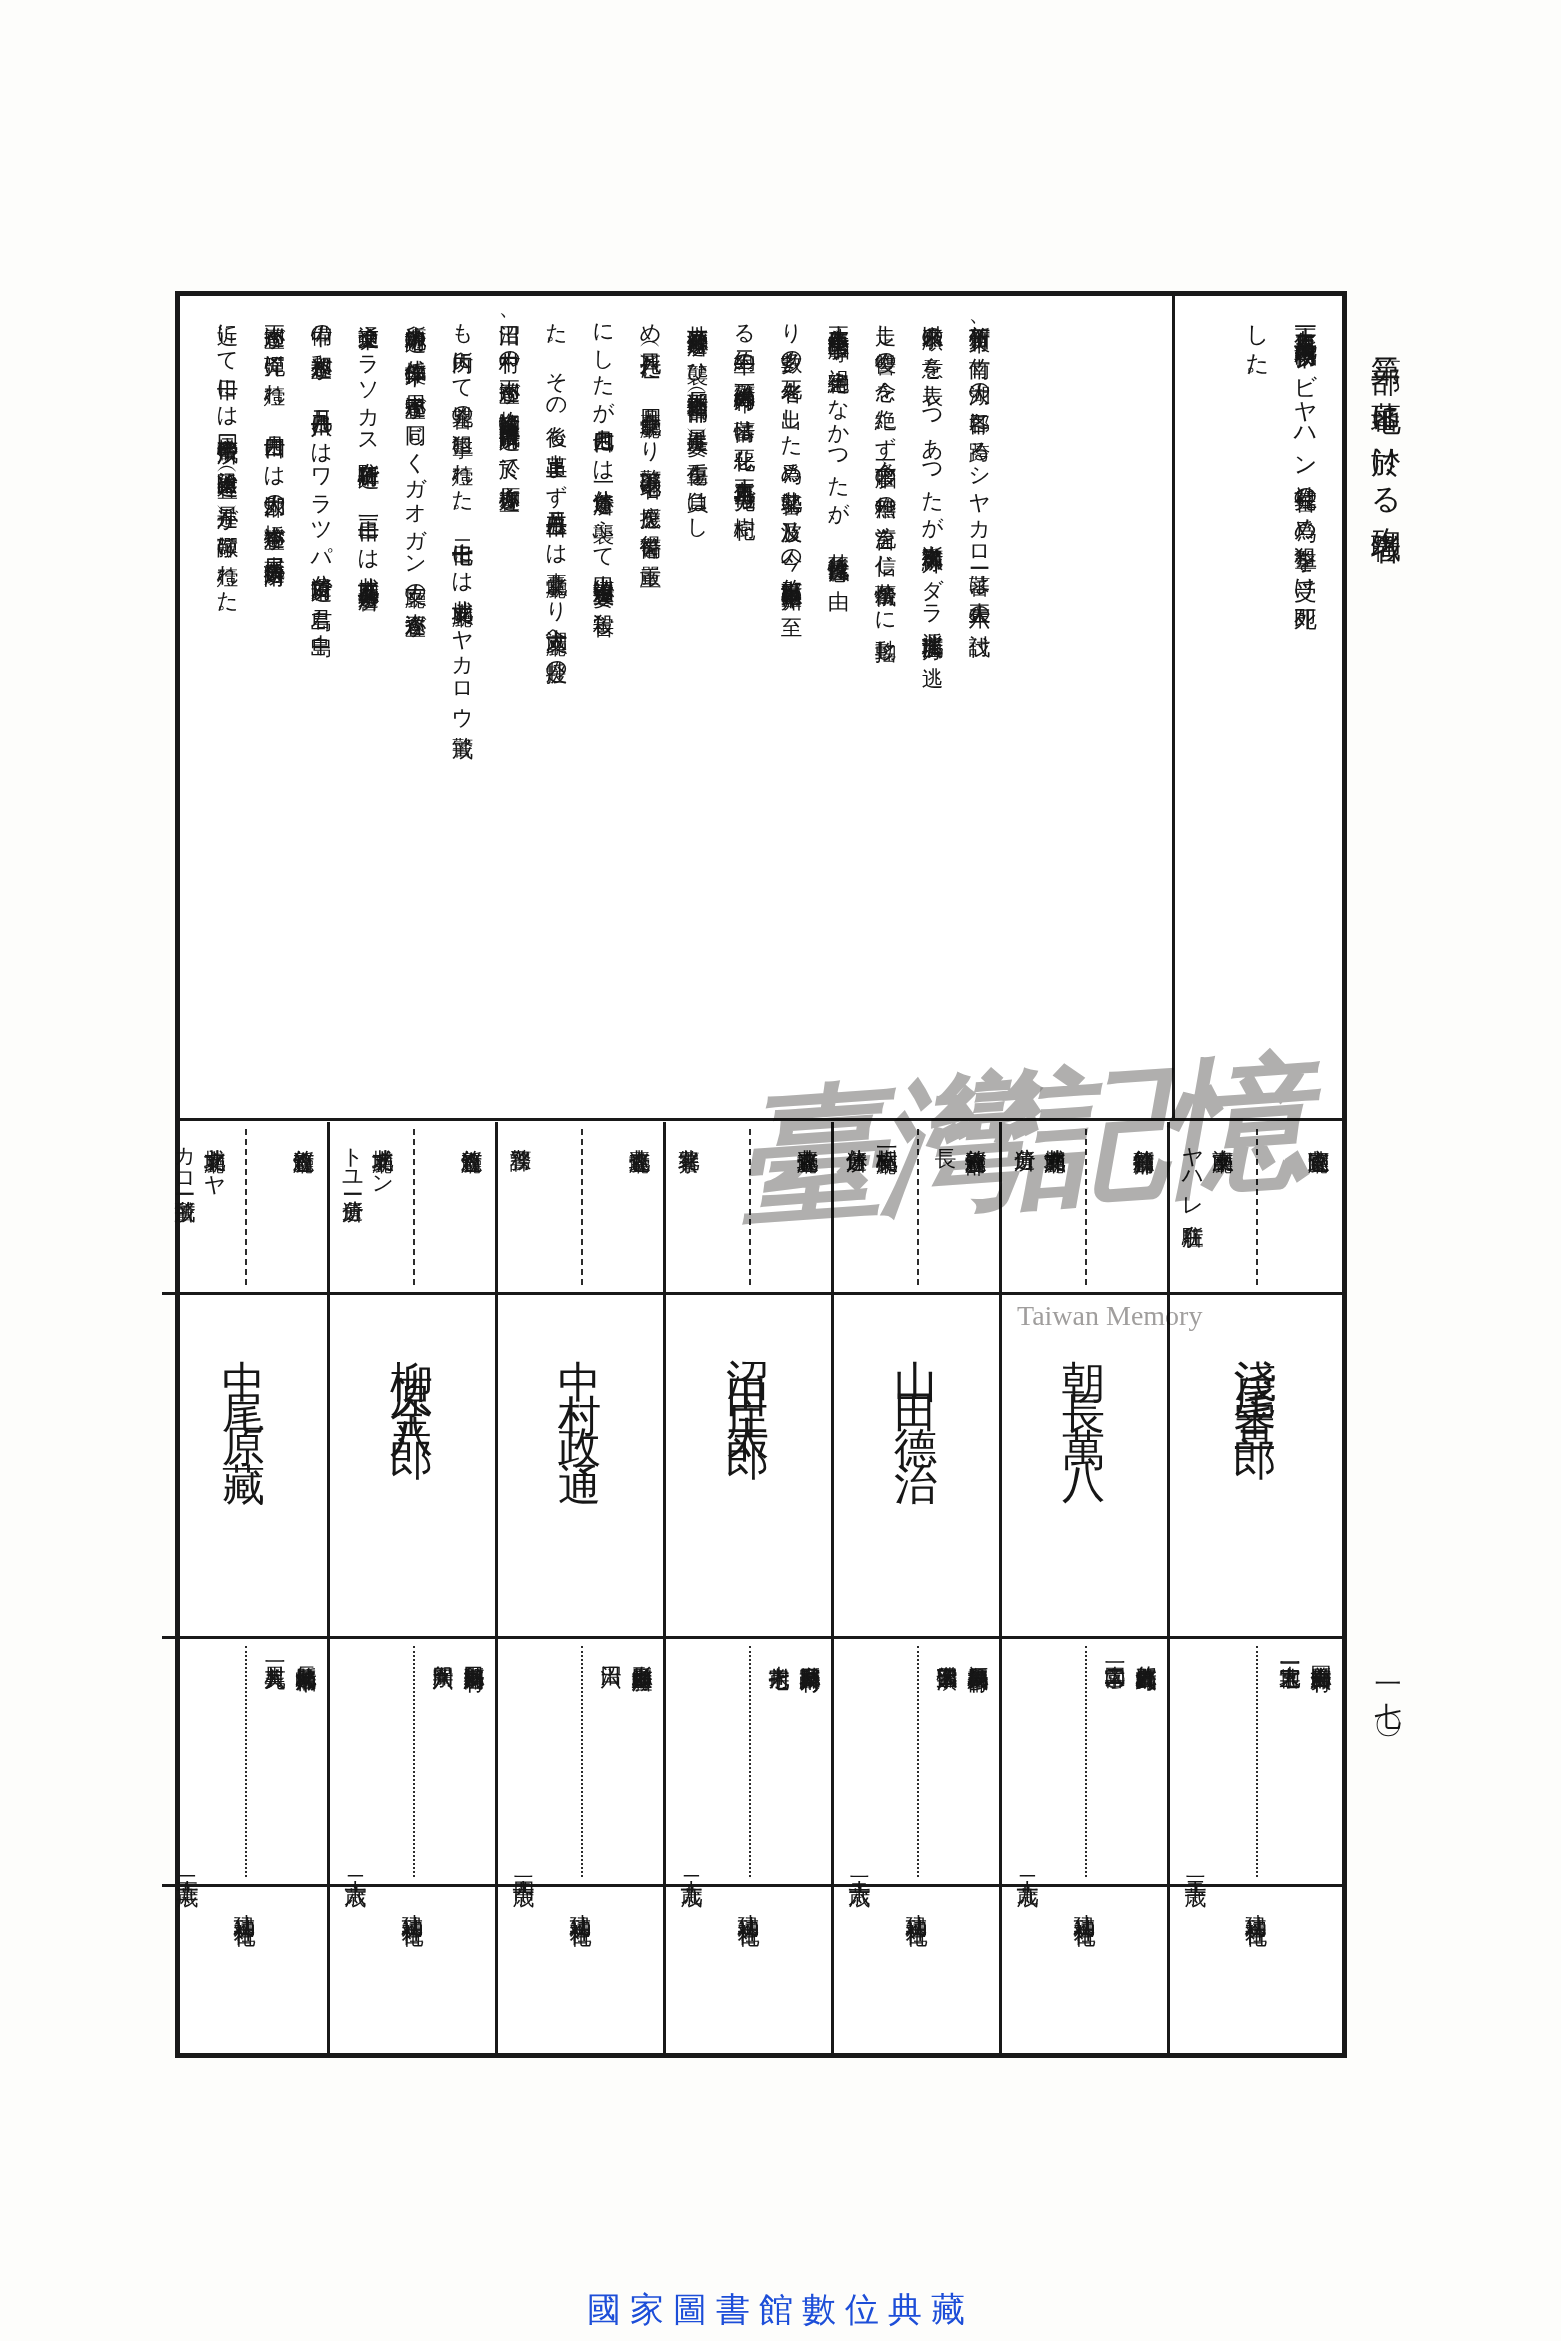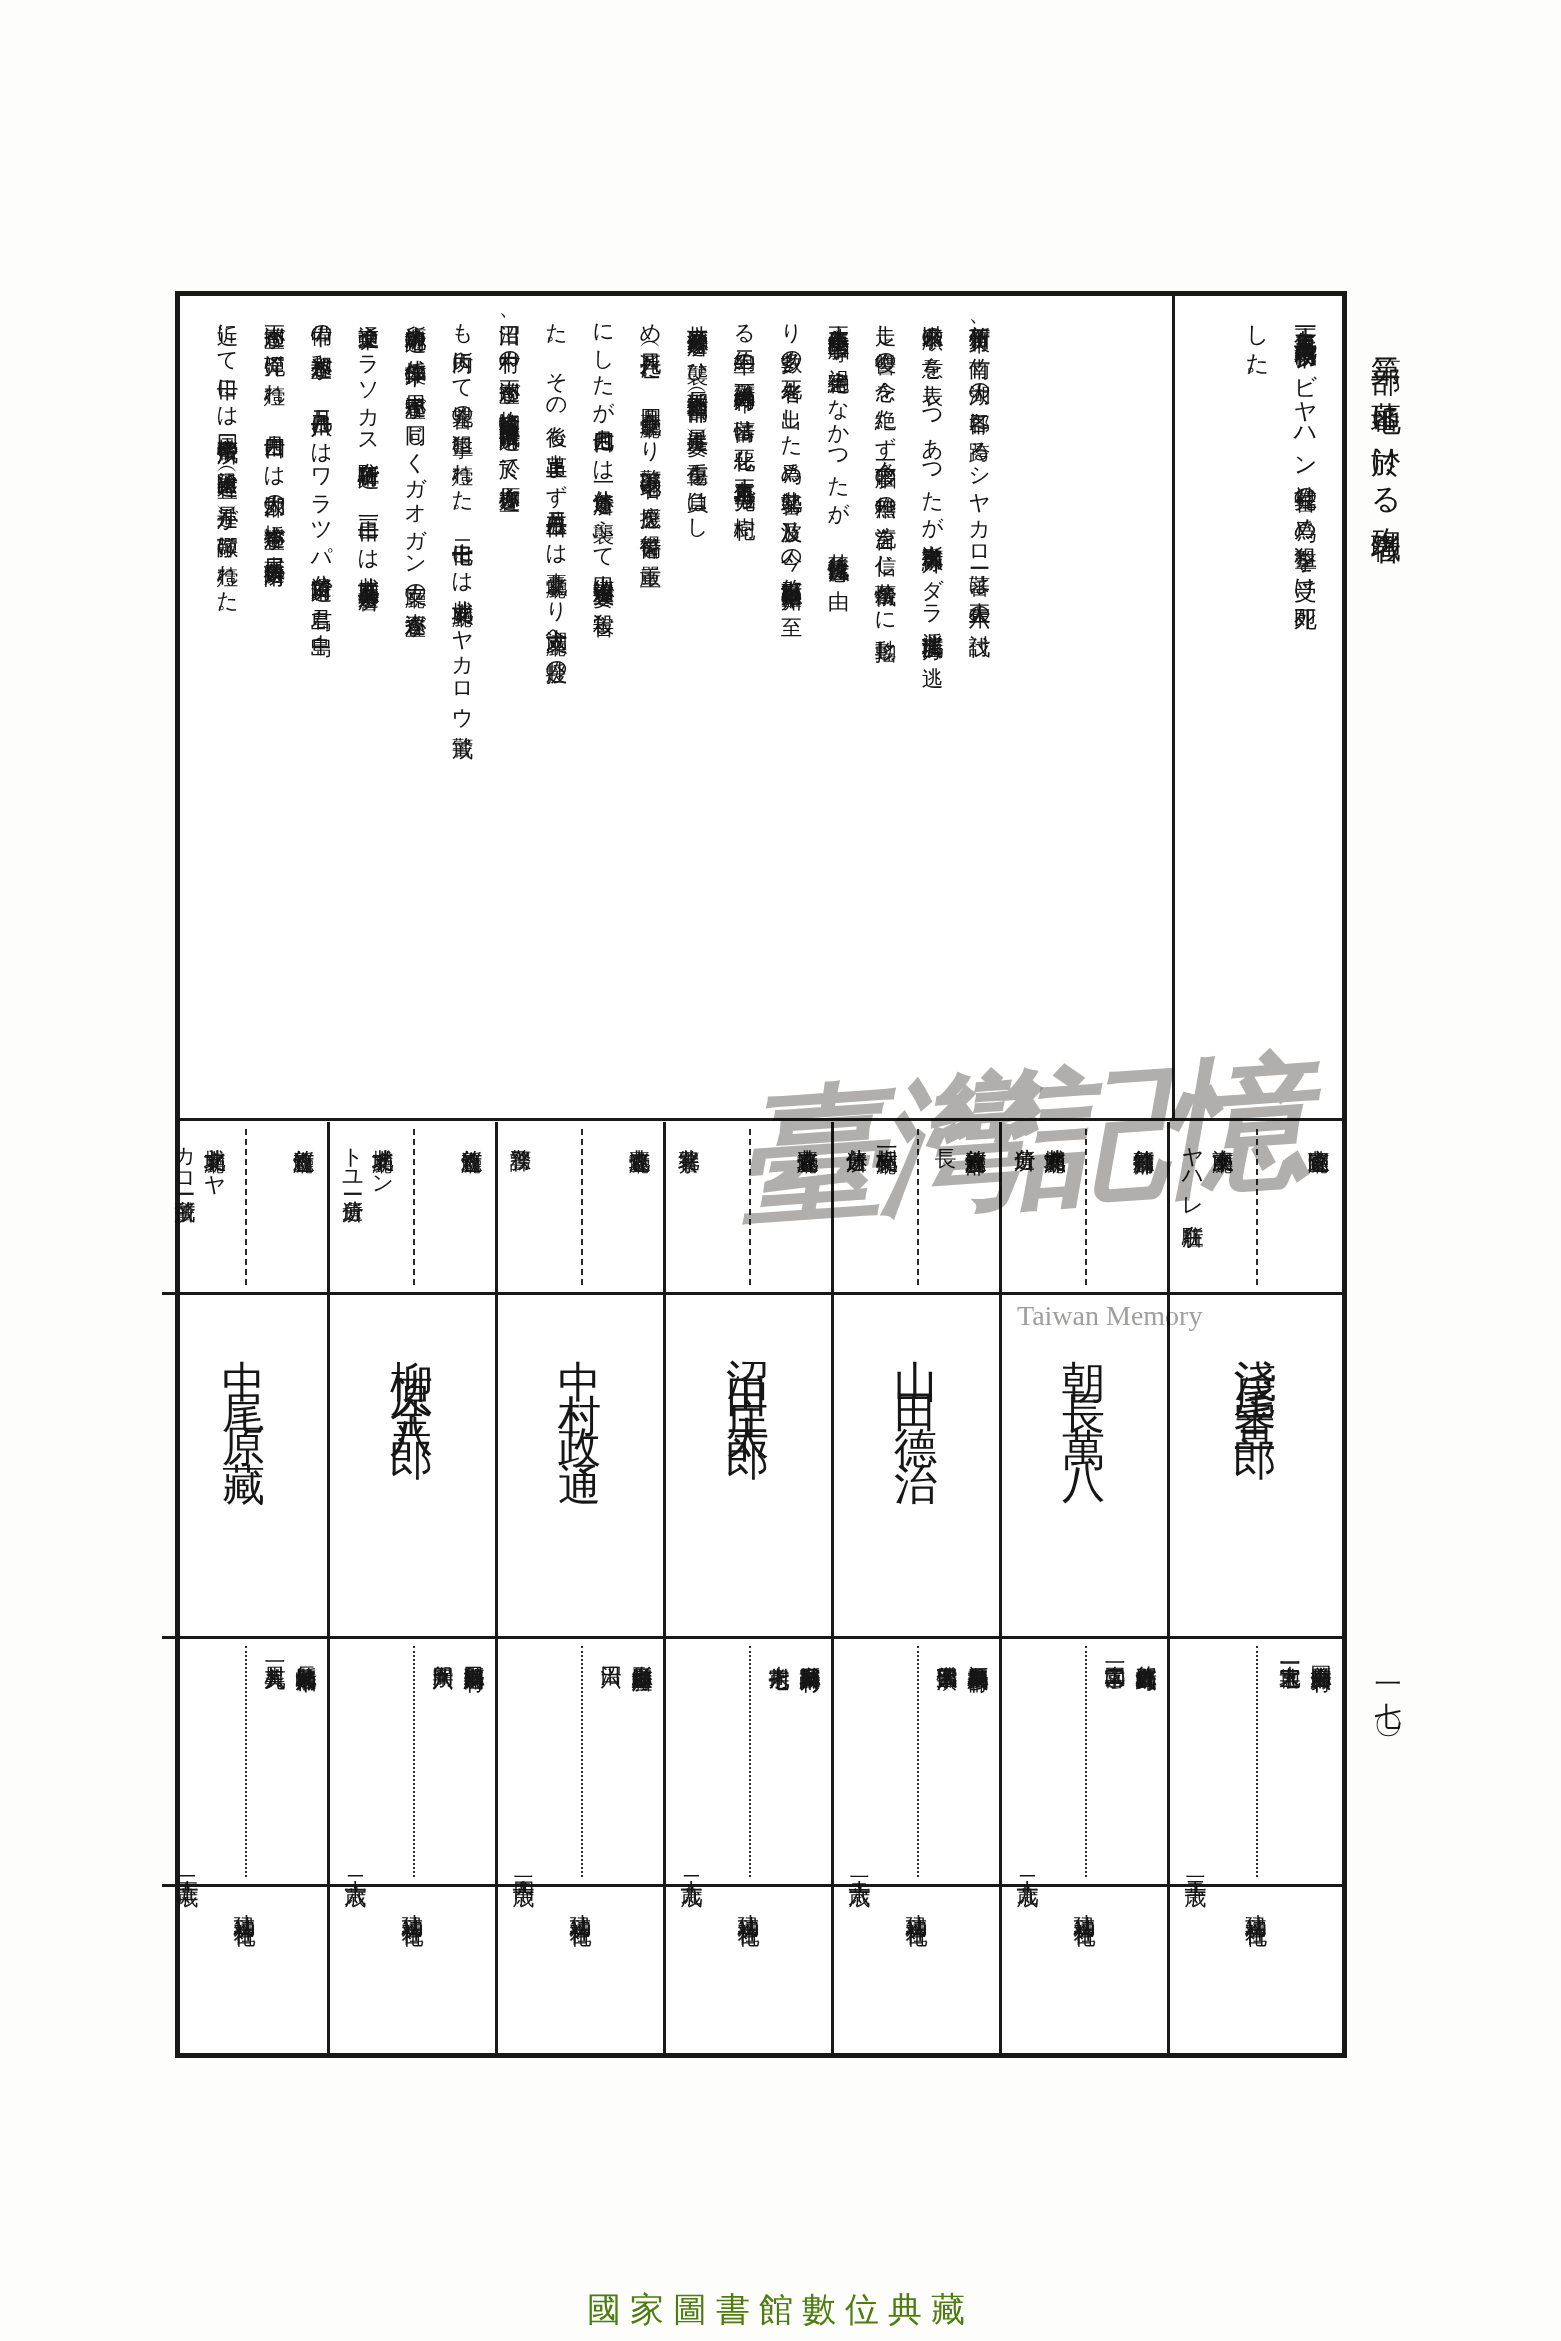--- a/index.html
+++ b/index.html
@@ -6,21 +6,21 @@
   body{
     width:1561px;height:2342px;position:relative;background:#fdfdfb;
     font-family:"DejaVu Serif",serif;color:#161616;overflow:hidden;
   }
   .v{writing-mode:vertical-rl;text-orientation:upright;white-space:pre-line;}
 
   
   .chapter-header{position:absolute;left:1365px;top:333px;font-size:30px;letter-spacing:3.7px;line-height:42px;}
   .page-number{position:absolute;left:1370px;top:1670px;font-size:27px;letter-spacing:10.4px;}
   .footer{position:absolute;left:50%;top:2287px;transform:translateX(-50%);
-    font-family:"DejaVu Sans",sans-serif;font-size:34px;letter-spacing:9px;color:#4d7c0f;}
+    font-family:"DejaVu Sans",sans-serif;font-size:34px;letter-spacing:9px;color:#1d4ed8;}
 
   
   .box{position:absolute;left:175px;top:291px;width:1172px;height:1767px;
     border:5.2px solid #191919;box-sizing:border-box;background:#fff;}
 
   
   .top-section{position:absolute;left:0;top:0;width:100%;height:822px;
     border-bottom:3.7px solid #191919;box-sizing:content-box;}
   .desc-cell{position:absolute;right:0;top:0;height:100%;width:170px;
     border-left:3px solid #191919;padding:13.4px 12px 7.4px 7.4px;box-sizing:border-box;

